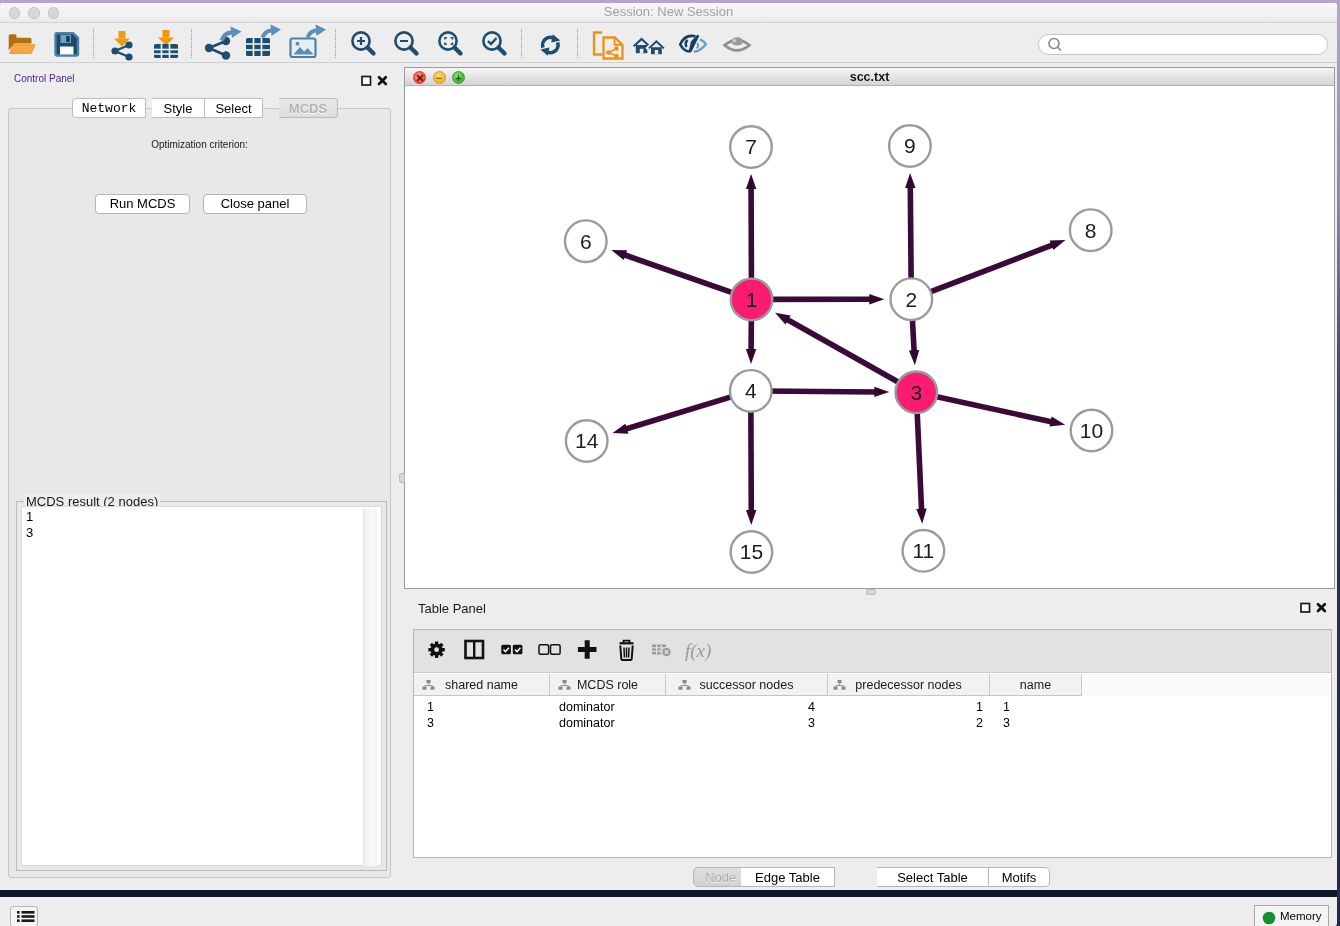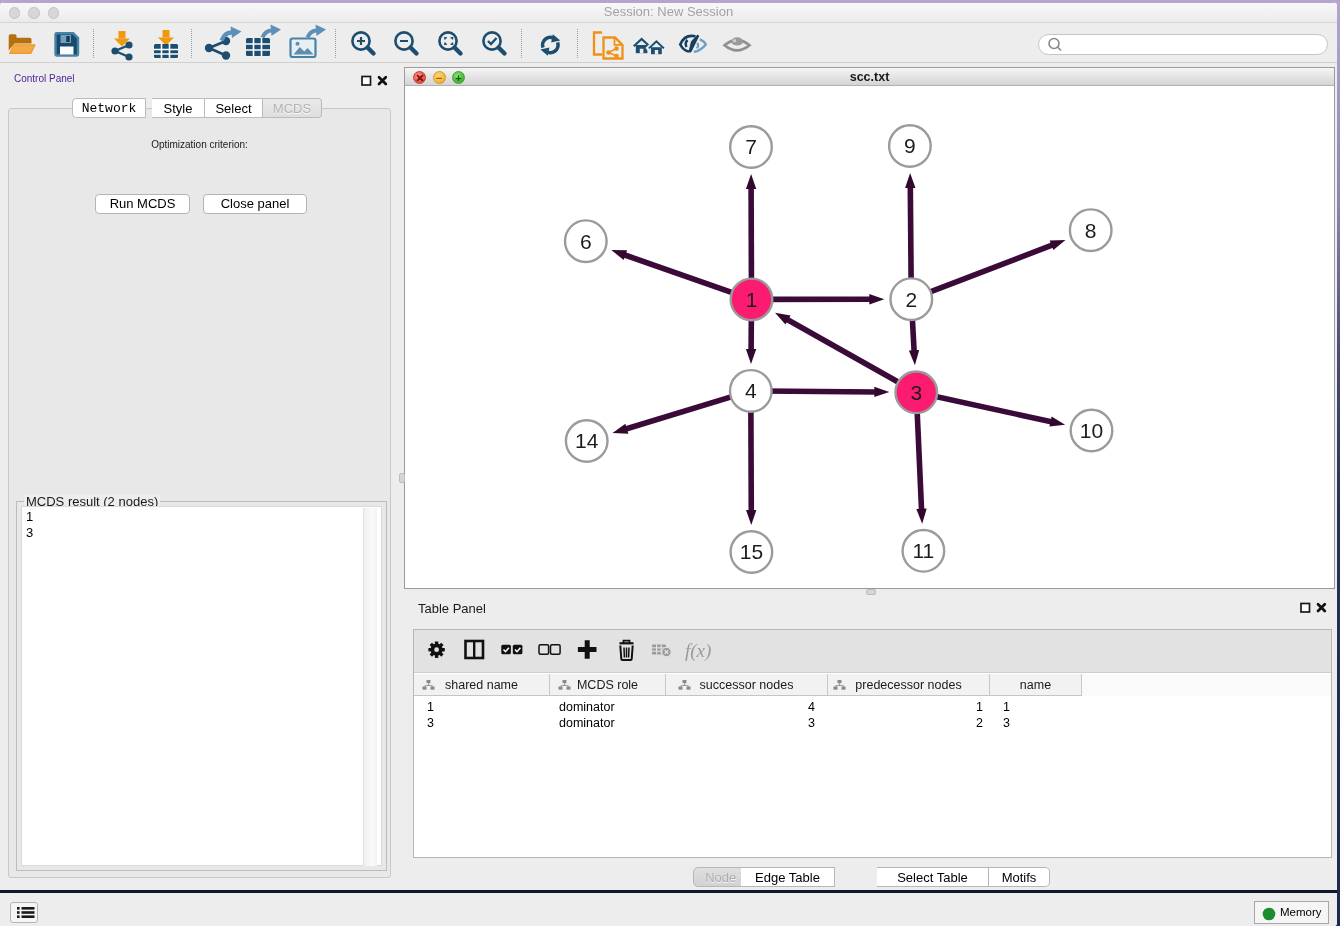--- a/index.html
+++ b/index.html
@@ -72,21 +72,21 @@
 .hcol { position:absolute; top:0; height:22px; border-right:1px solid #c9c8c9;
   text-align:center; line-height:22px; }
 .trow { position:absolute; font-size:12.5px; color:#000; height:16px; line-height:16px; }
 .hicon { position:absolute; top:5px; }
 
 .btab { position:absolute; top:866px; height:20px; background:#fff;
   border:1px solid #b8b7b8; font-size:13px; font-weight:500; color:#000;
   text-align:center; line-height:19px; }
 
 #statusbar { position:absolute; left:0; top:889px; width:1337px; height:36px;
-  background:#eeedee; border-top:3px solid #0f172a; }
+  background:#eeedee; border-top:7px solid #0f172a; }
 #listbtn { position:absolute; left:10px; top:9px; width:28px; height:21px;
   background:#f6f5f6; border:1px solid #b5b4b5; border-radius:3px; }
 #membtn { position:absolute; left:1254px; top:8px; width:75px; height:23px;
   background:#f6f5f6; border:1px solid #a9a8a9; font-size:11.5px; color:#000; }
 </style>
 </head>
 <body>
 <div id="win">
   <div id="purpletop"></div>
   <div id="titlebar">
@@ -243,23 +243,23 @@
 
   <div id="cp-title">Control Panel</div>
   <svg width="40" height="14" viewBox="0 0 40 14" style="position:absolute;left:357px;top:73px;">
     <rect x="5" y="2.5" width="8.5" height="8.5" fill="#fdfdfd" stroke="#1a1a1a" stroke-width="1.7"></rect>
     <path d="M22 3.2 L28.8 10 M28.8 3.2 L22 10" stroke="#111" stroke-width="2.7" stroke-linecap="round"></path>
   </svg>
   <div id="cp-box"></div>
   <div class="cptab" style="left:72px; width:74px; border-radius:4px 0 0 4px;font-family:Liberation Mono, monospace;">Network</div>
   <div class="cptab" style="left:152px; width:53px; border-left:none;text-align:center;">Style</div>
   <div class="cptab" style="left:205px; width:58px; border-left:none;">Select</div>
-  <div class="cptab" style="left:263px; width:59px; border-left:none; border-radius:0 4px 4px 0;
+  <div class="cptab" style="left:279px; width:59px; border-left:none; border-radius:0 4px 4px 0;
        background:linear-gradient(180deg,#ebeaeb,#dededd); color:#b4b2b4;
-       text-shadow:0 1px 0 #fafafa;">MCDS</div>
+       text-shadow:0 1px 0 #fafafa;font-weight:bold;">MCDS</div>
   <div id="optlabel">Optimization criterion:</div>
   <div class="cbtn" style="left:95px; width:95px;">Run MCDS</div>
   <div class="cbtn" style="left:203px; width:104px;">Close panel</div>
   <div id="fieldset"></div>
   <div id="fslegend">MCDS result (2 nodes)</div>
   <div id="fstext">1<br>3<div id="fsscroll"></div></div>
 
   <div id="netwin">
     <div id="nettitle">
       <div class="mtl" style="left:8px; background:radial-gradient(circle at 40% 35%,#f59a90,#ee5b50 55%,#d8372b); border:0.5px solid #c23f34;">

